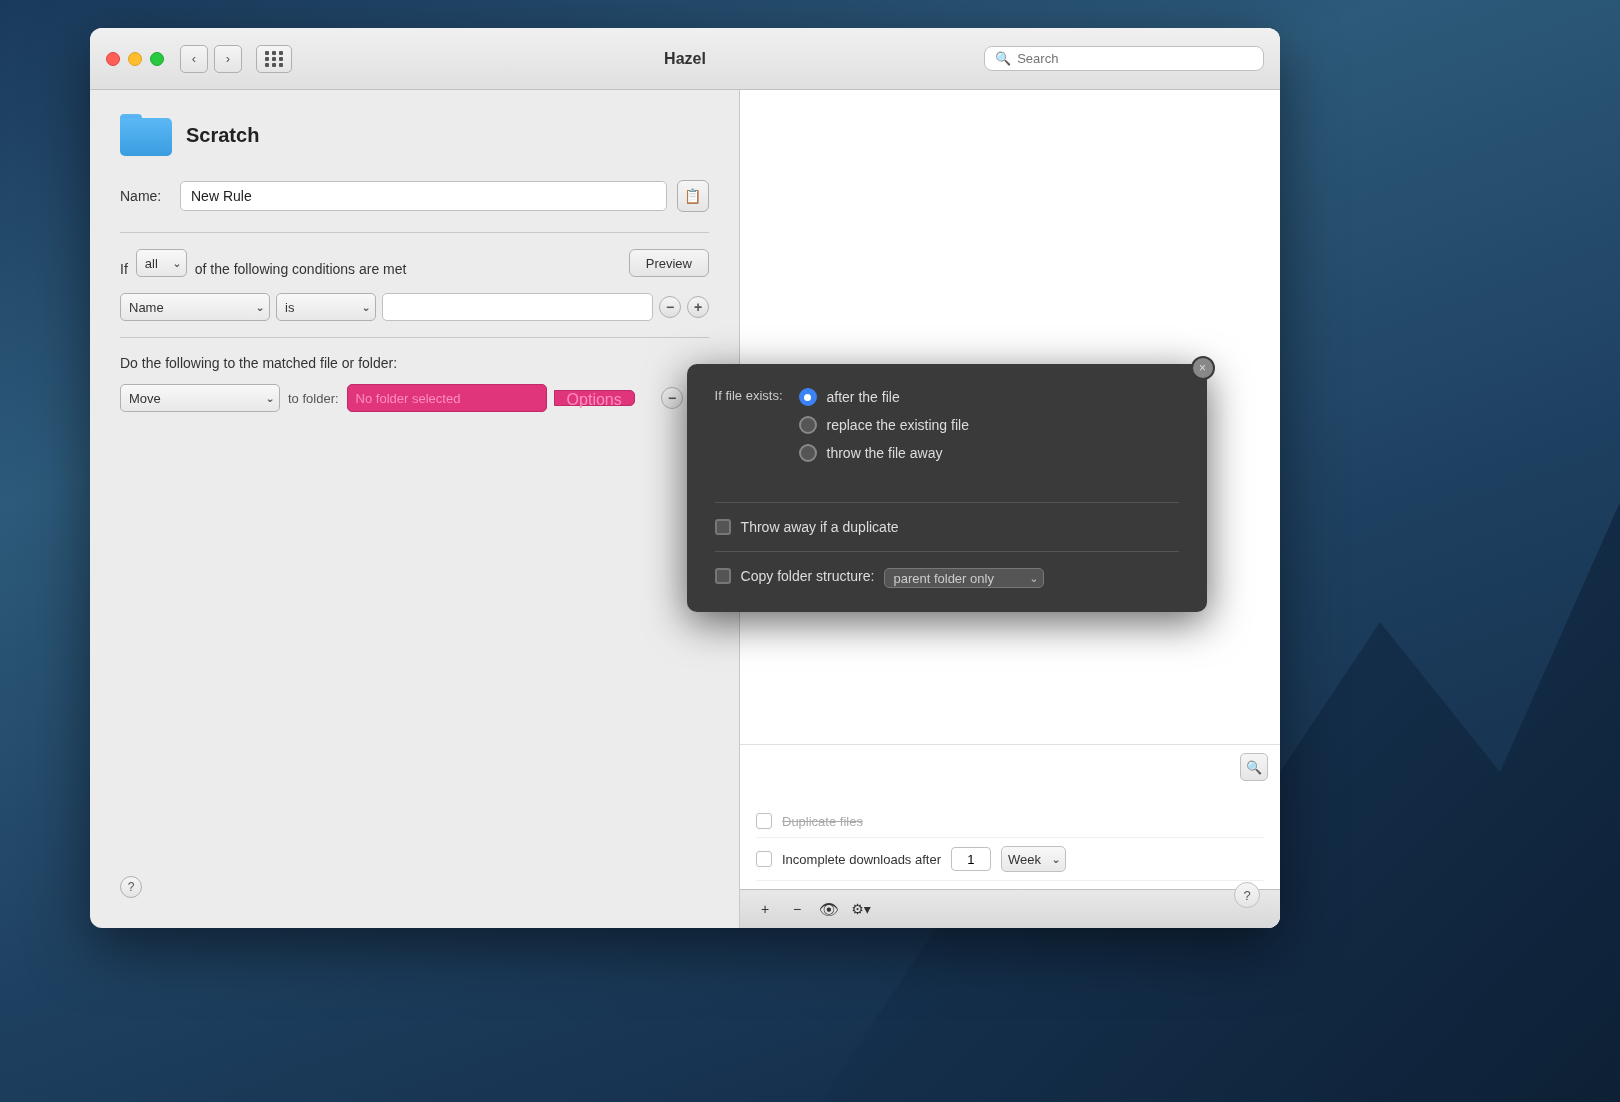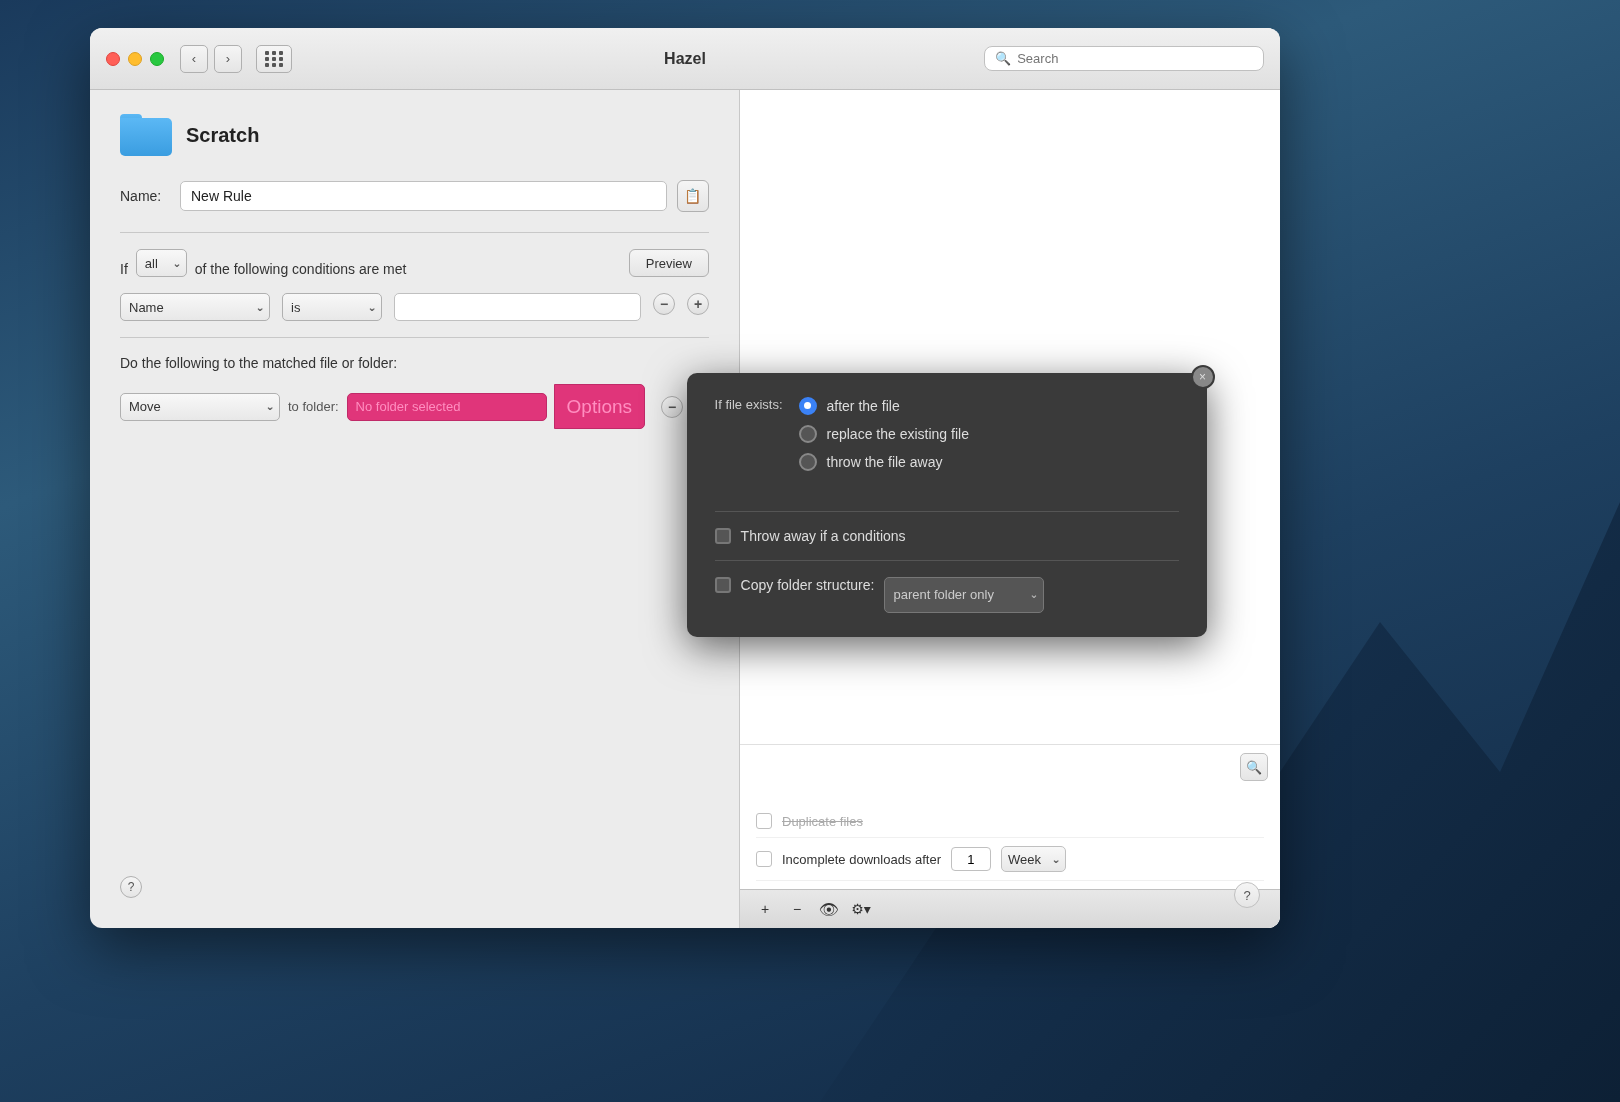--- a/index.html
+++ b/index.html
@@ -290,21 +290,22 @@
       border: 1px solid #b0b0b0;
       border-radius: 6px;
       font-size: 13px;
       color: #333;
       cursor: pointer;
     }
 
     
     .condition-row {
       display: flex;
-      gap: 12px;
+      align-items: center;
+      gap: 6px;
       margin-bottom: 12px;
     }
 
     .select-medium {
       height: 28px;
       background: linear-gradient(to bottom, #f8f8f8, #e8e8e8);
       border: 1px solid #b0b0b0;
       border-radius: 5px;
       padding: 0 22px 0 8px;
       font-size: 13px;
@@ -495,21 +496,21 @@
       color: #ddd;
     }
 
     .copy-folder-row {
       display: flex;
       align-items: flex-start;
       gap: 10px;
     }
 
     .folder-structure-select {
-      height: 36px;
+      height: 20px;
       background: #555;
       border: 1px solid #777;
       border-radius: 5px;
       padding: 0 20px 0 8px;
       font-size: 13px;
       color: #ccc;
       appearance: none;
       -webkit-appearance: none;
       min-width: 160px;
       cursor: pointer;
@@ -664,26 +665,26 @@
       background: linear-gradient(to bottom, #f5f5f5, #e5e5e5);
       display: flex;
       align-items: center;
       justify-content: center;
       font-size: 13px;
       color: #555;
       cursor: pointer;
     }
 
     .options-btn {
-      height: 45px;
+      height: 16px;
       padding: 0 12px;
       background: #e0357a;
       border: 1px solid #c02a68;
       border-radius: 0 5px 5px 0;
-      font-size: 19px;
+      font-size: 16px;
       color: #ff8ec0;
       cursor: pointer;
       margin-left: -1px;
     }
   </style>
 </head>
 <body>
 
 <div class="desktop-bg"></div>
 <div class="mountain"></div>
@@ -826,21 +827,21 @@
                   <div class="radio-circle"></div>
                   <span class="radio-label">throw the file away</span>
                 </div>
               </div>
             </div>
 
             <hr class="options-divider">
 
             <div class="checkbox-row">
               <div class="checkbox-box"></div>
-              <span class="checkbox-label">Throw away if a conditions</span>
+              <span class="checkbox-label">Throw away if a duplicate</span>
             </div>
 
             <hr class="options-divider">
 
             <div class="copy-folder-row">
               <div class="checkbox-box"></div>
               <span class="checkbox-label">Copy folder structure:</span>
               <div class="select-wrapper-dark">
                 <select class="folder-structure-select">
                   <option>parent folder only</option>

